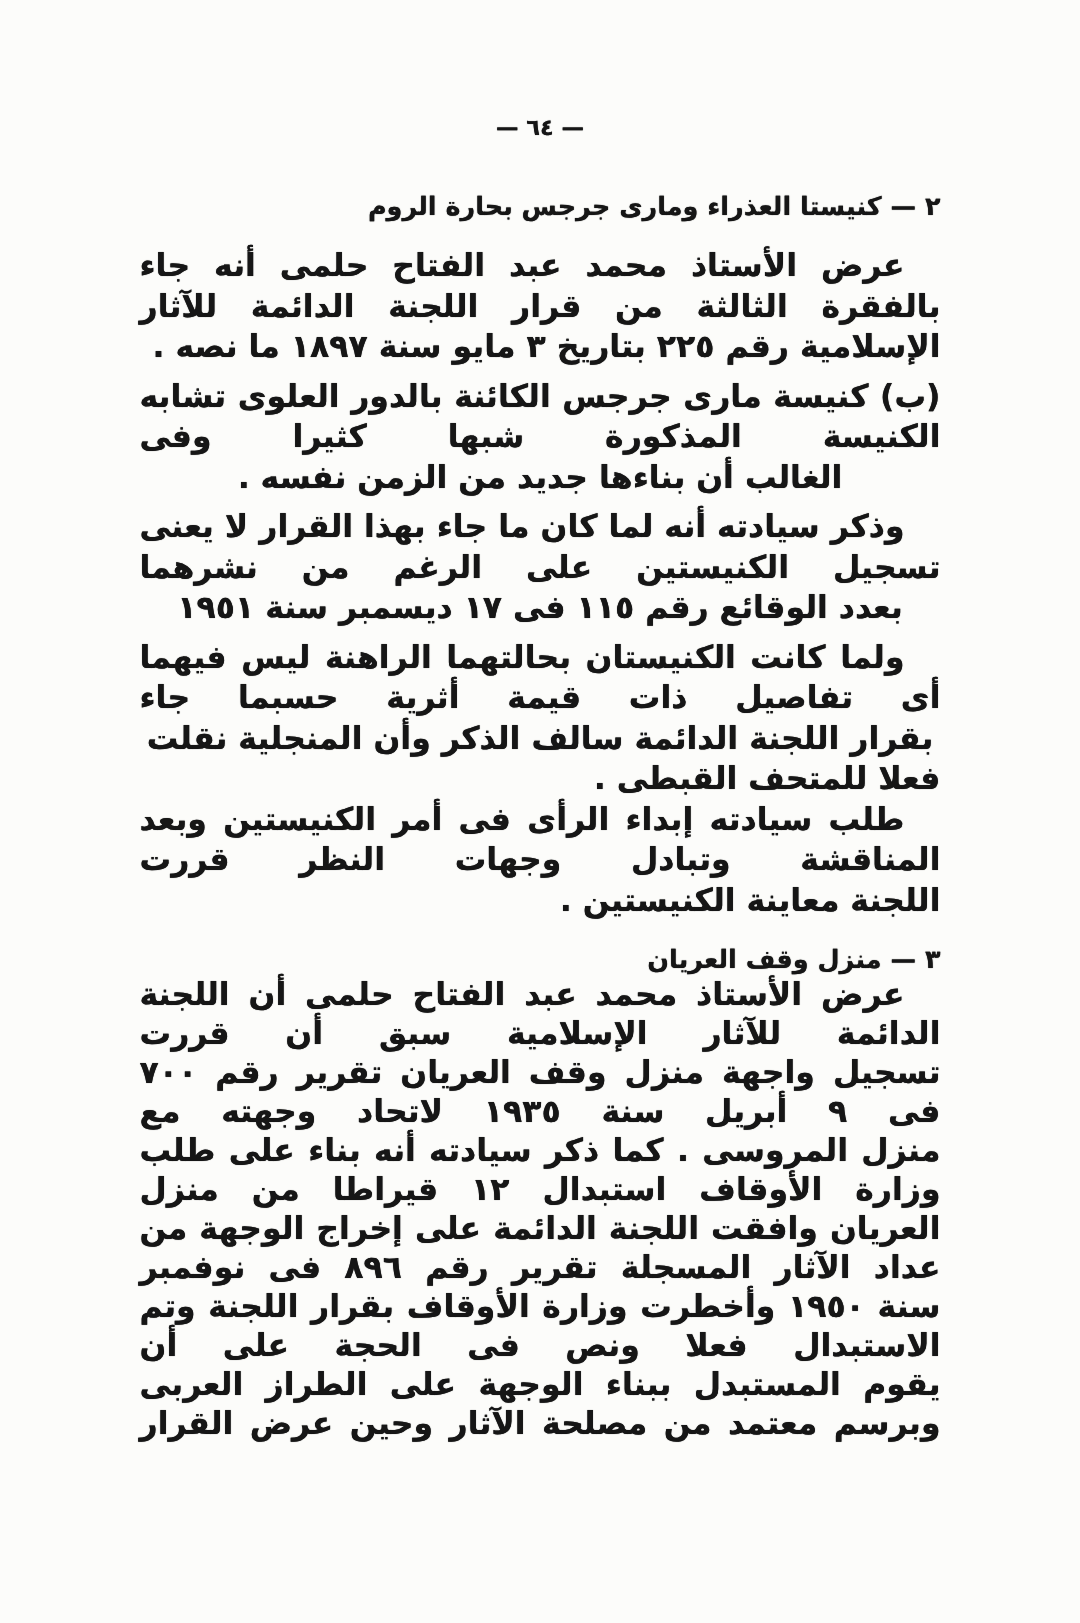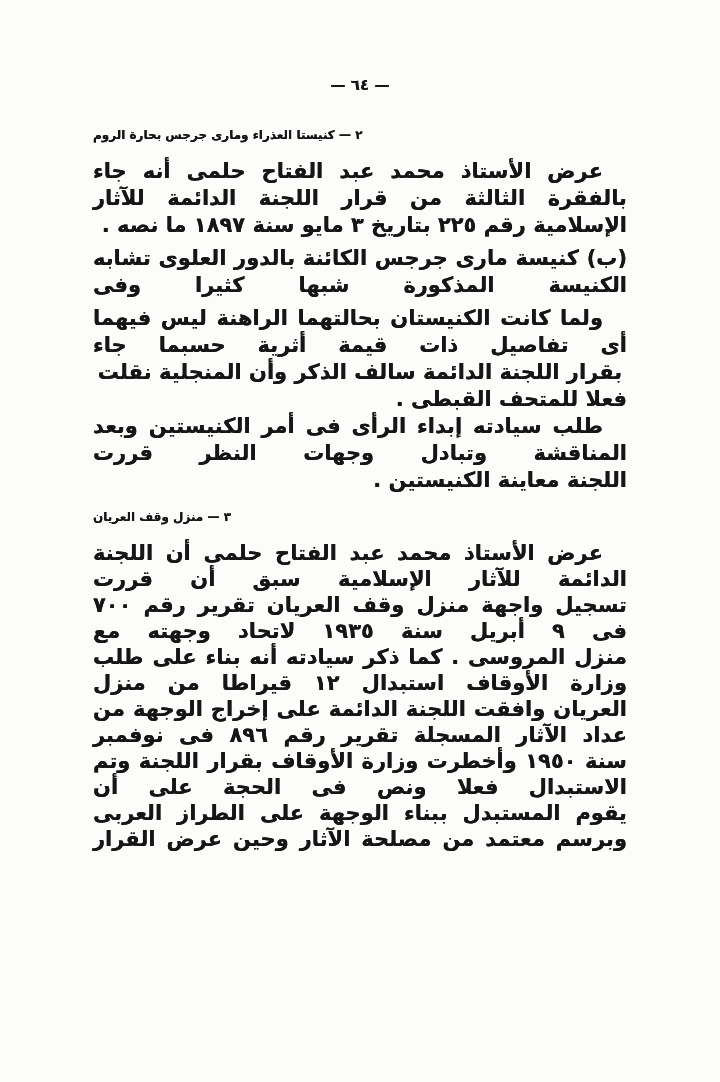--- a/index.html
+++ b/index.html
@@ -25,27 +25,27 @@
     padding-top: 76px;
   }
   .page-number {
     text-align: center;
     font-size: 15px;
     letter-spacing: 2px;
     margin-bottom: 34px;
     text-shadow: 0 0 0.5px currentColor;
   }
   .section-heading {
-    text-align: left;
-    font-size: 12px;
+    text-align: right;
+    font-size: 17px;
     margin: 0 0 16px 0;
     text-shadow: 0 0 0.6px currentColor;
   }
   .heading-2 { margin-top: 0; }
-  .heading-3 { margin-top: 16px; margin-bottom: 16px; }
+  .heading-3 { margin-top: 16px; margin-bottom: 0; }
   .paragraph { margin: 0 0 6px 0; }
   .paragraph.tight { margin-bottom: 0; }
   .ln {
     font-size: 21px;
     line-height: 27px;
     text-align: justify;
     text-align-last: justify;
     text-shadow: 0 0 0.5px currentColor;
     white-space: normal;
   }
@@ -71,22 +71,27 @@
     <h2 class="section-heading heading-2">٢ — كنيستا العذراء ومارى جرجس بحارة الروم</h2>
 
     <div class="paragraph">
       <div class="ln indent">عرض الأستاذ محمد عبد الفتاح حلمى أنه جاء بالفقرة الثالثة من قرار اللجنة الدائمة للآثار</div>
       <div class="ln end">الإسلامية رقم ٢٢٥ بتاريخ ٣ مايو سنة ١٨٩٧ ما نصه .</div>
     </div>
 
 
     <div class="paragraph">
       <div class="ln">(ب) كنيسة مارى جرجس الكائنة بالدور العلوى تشابه الكنيسة المذكورة شبها كثيرا وفى</div>
+      <div class="ln center">الغالب أن بناءها جديد من الزمن نفسه .</div>
     </div>
 
+    <div class="paragraph">
+      <div class="ln indent">وذكر سيادته أنه لما كان ما جاء بهذا القرار لا يعنى تسجيل الكنيستين على الرغم من نشرهما</div>
+      <div class="ln center">بعدد الوقائع رقم ١١٥ فى ١٧ ديسمبر سنة ١٩٥١</div>
+    </div>
 
     <div class="paragraph tight">
       <div class="ln indent">ولما كانت الكنيستان بحالتهما الراهنة ليس فيهما أى تفاصيل ذات قيمة أثرية حسبما جاء</div>
       <div class="ln end">بقرار اللجنة الدائمة سالف الذكر وأن المنجلية نقلت فعلا للمتحف القبطى .</div>
     </div>
 
     <div class="paragraph">
       <div class="ln indent">طلب سيادته إبداء الرأى فى أمر الكنيستين وبعد المناقشة وتبادل وجهات النظر قررت</div>
       <div class="ln end">اللجنة معاينة الكنيستين .</div>
     </div>

